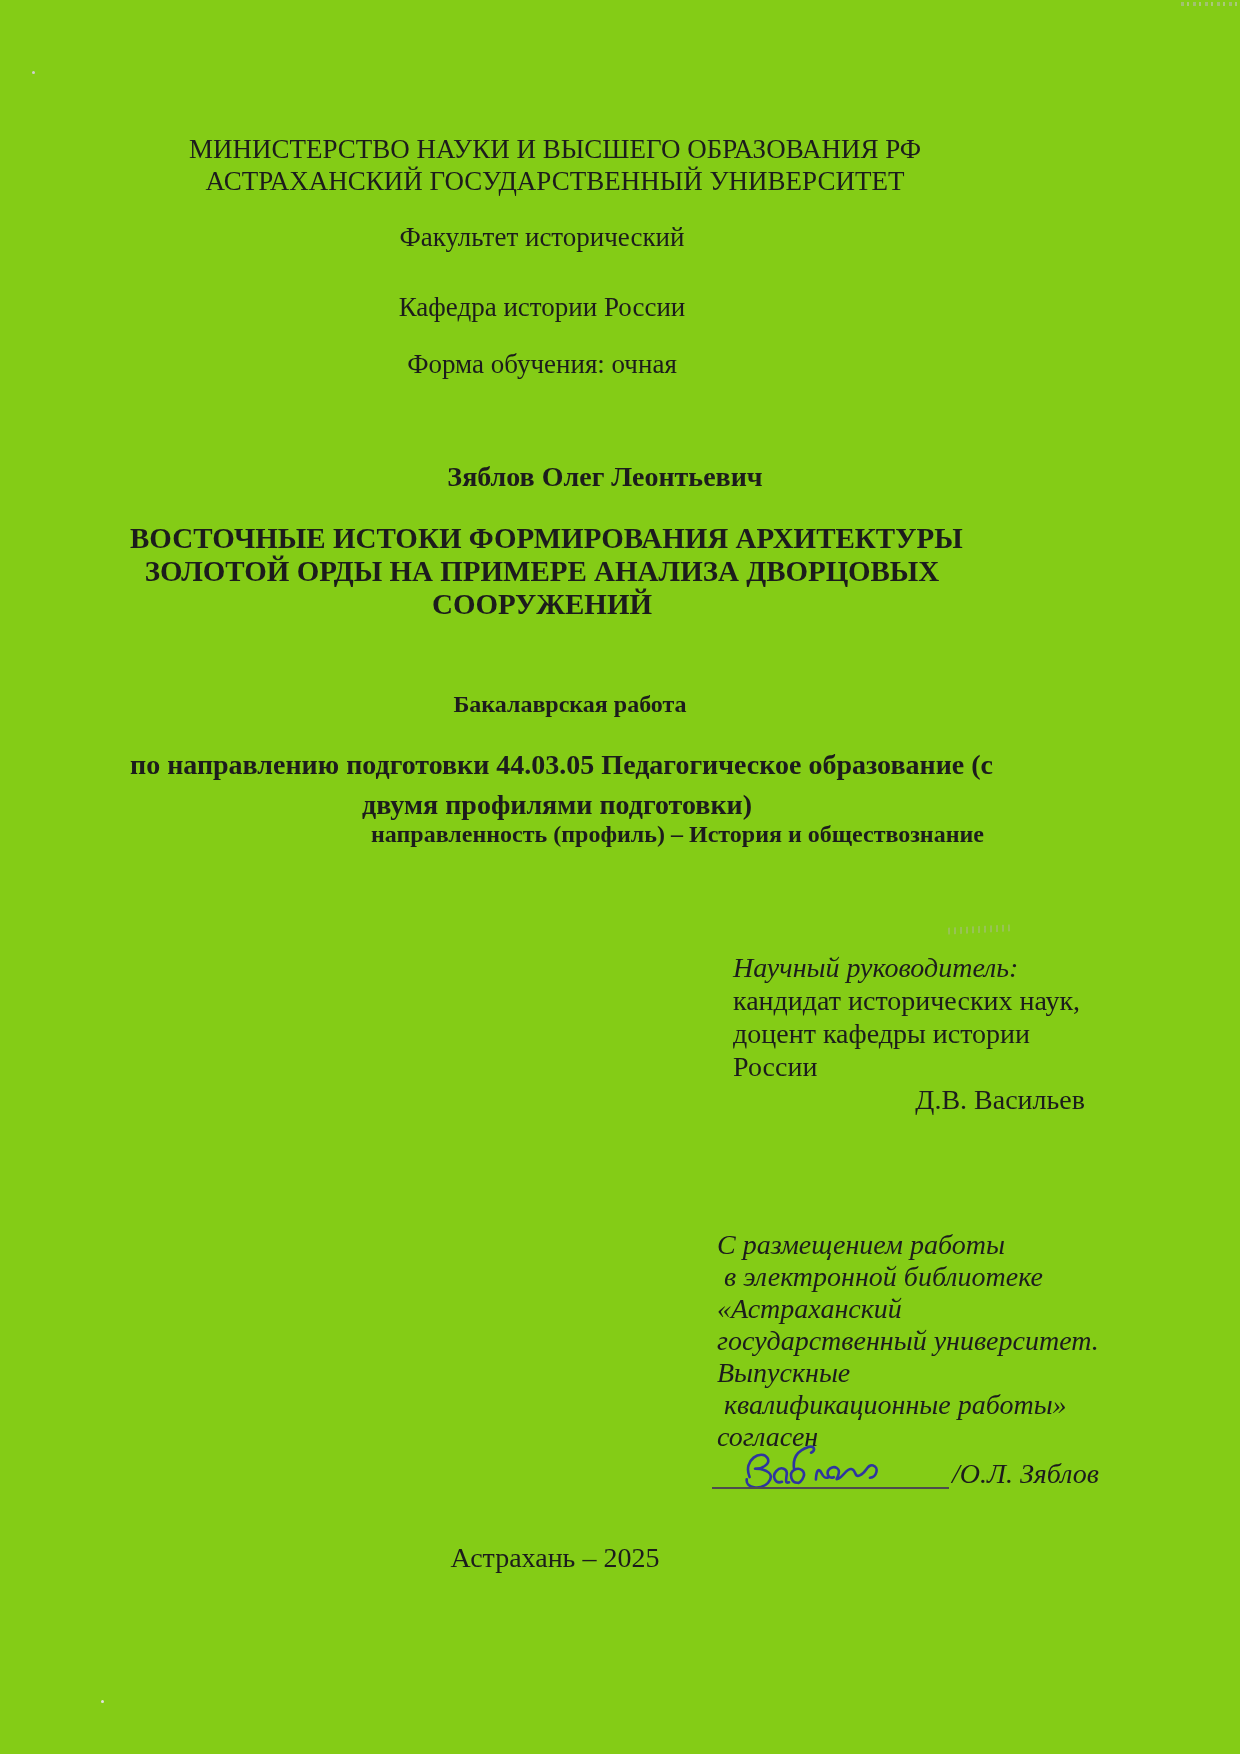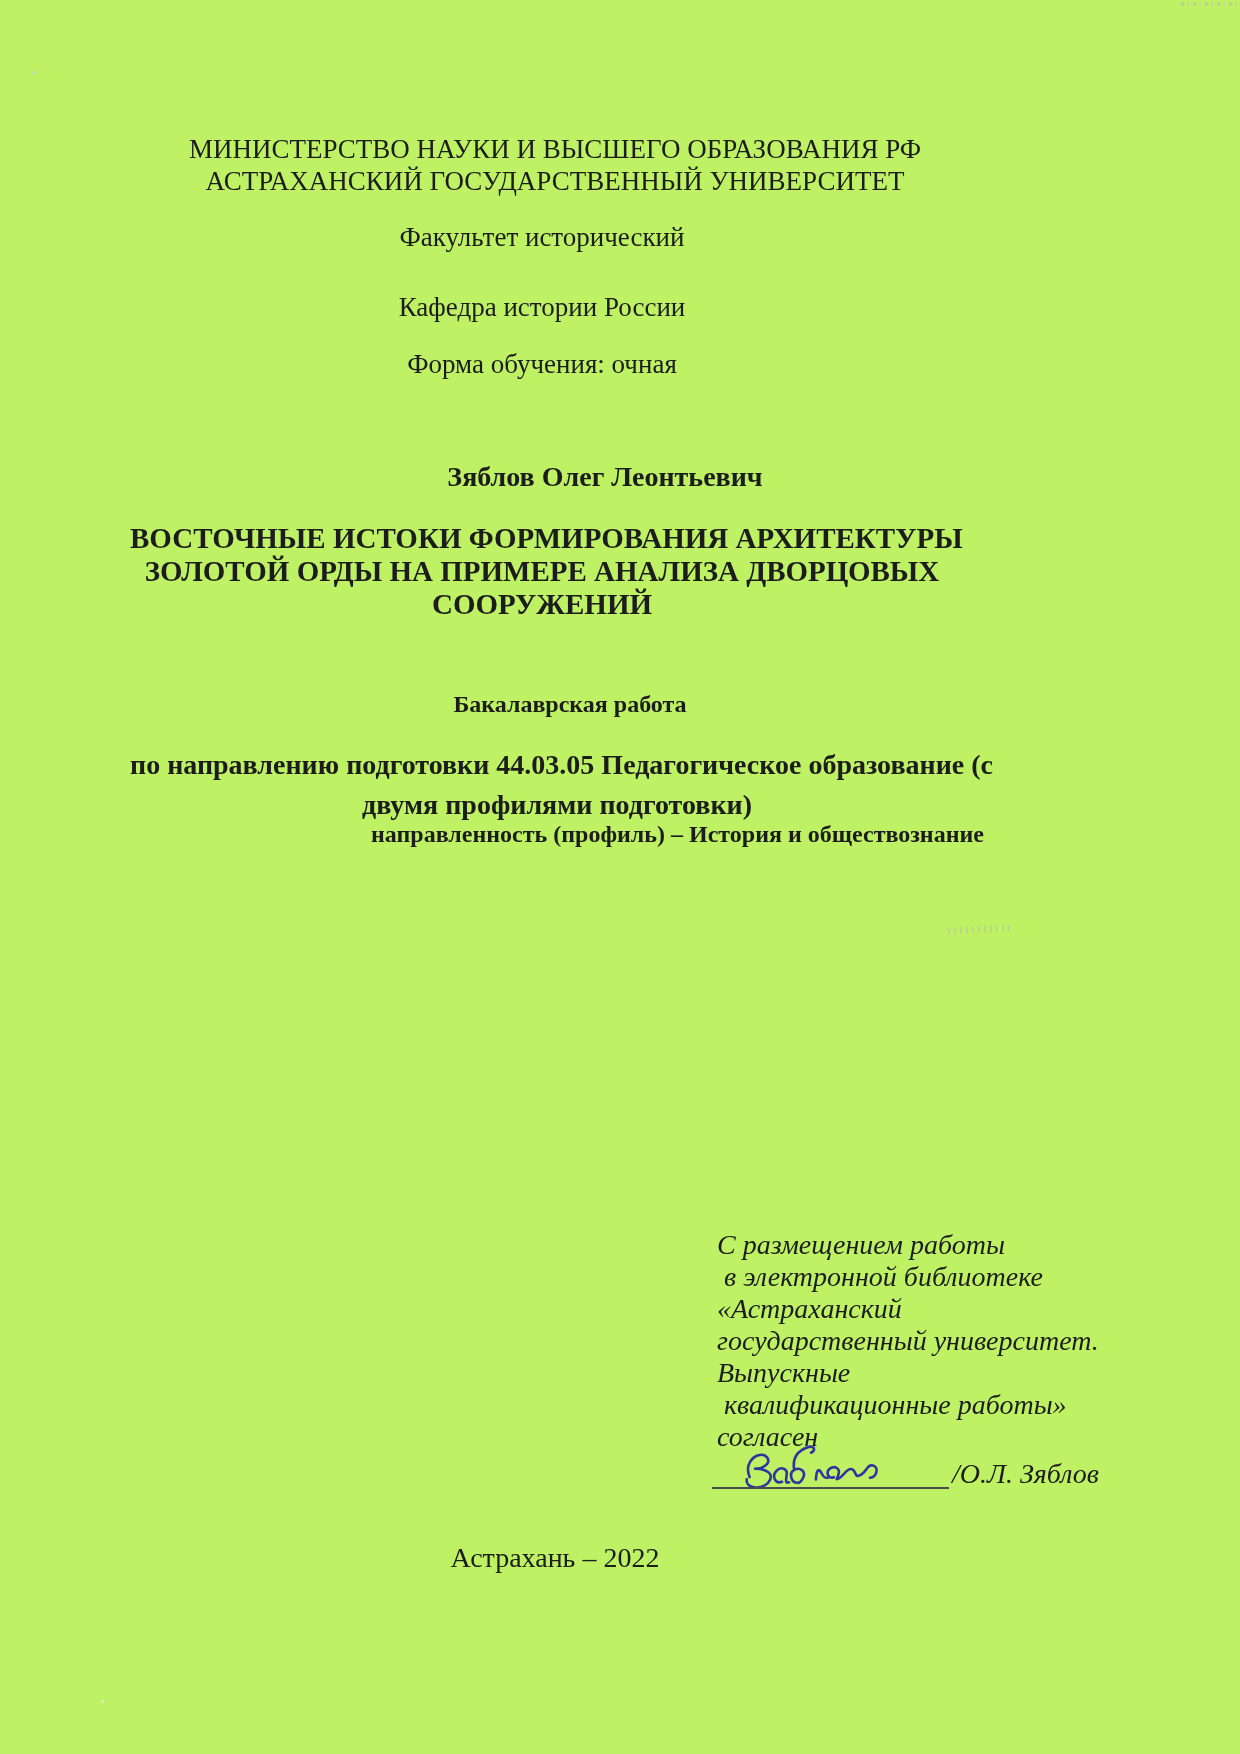--- a/index.html
+++ b/index.html
@@ -2,21 +2,21 @@
 <html><head>
 <meta charset="utf-8">
 <title>Document</title>
 <style>
   html,body { margin:0; padding:0; background:#9a9a9a; }
   .page {
     position: relative;
     width: 1240px;
     height: 1754px;
     margin: 0 auto;
-    background: #bef264;
+    background: #84cc16;
     font-family: "Liberation Serif", "DejaVu Serif", serif;
     color: #1c1c1c;
     overflow: hidden;
   }
   .line { white-space: pre; }
   .abs  { position: absolute; }
   .ctr  { text-align: center; }
   .b    { font-weight: bold; }
   .i    { font-style: italic; }
 
@@ -78,20 +78,27 @@
   </div>
 
   <div class="abs author ctr b line">Зяблов Олег Леонтьевич</div>
 
   <div class="abs worktype ctr b line">Бакалаврская работа</div>
 
   <div class="abs prog1 ctr b line">по направлению подготовки 44.03.05 Педагогическое образование (с</div>
   <div class="abs prog2 ctr b line">двумя профилями подготовки)</div>
   <div class="abs prog3 ctr b line">направленность (профиль) – История и обществознание</div>
 
+  <div class="abs supervisor">
+    <div class="line i pad">Научный руководитель:</div>
+    <div class="line pad">кандидат исторических наук,</div>
+    <div class="line pad">доцент кафедры истории</div>
+    <div class="line pad">России</div>
+    <div class="line name">Д.В. Васильев</div>
+  </div>
 
   <div class="abs agreement i">
     <div class="line">С размещением работы</div>
     <div class="line"> в электронной библиотеке</div>
     <div class="line">«Астраханский</div>
     <div class="line">государственный университет.</div>
     <div class="line">Выпускные</div>
     <div class="line"> квалификационные работы»</div>
     <div class="line">согласен</div>
   </div>
@@ -101,20 +108,20 @@
       <path d="M16 32 C10 14 30 5 35 14 C39 21 27 25 22 24 C34 25 42 31 34 39 C26 46 11 43 13 34"></path>
       <path d="M48 39 C41 41 38 33 43 28 C48 23 55 26 53 33 C52 38 51 41 55 40"></path>
       <path d="M64 41 C57 41 55 31 61 28 C67 25 72 30 70 35 C68 40 64 42 64 41 M61 28 C60 18 64 9 77 6 C83 5 84 10 79 12"></path>
       <path d="M82 39 C83 31 85 28 87 31 C89 34 89 39 94 38"></path>
       <path d="M100 38 C94 40 92 32 97 29 C102 26 107 30 105 35 C104 39 101 41 104 40 C110 38 113 30 118 31 C123 32 120 40 126 38 C133 36 134 27 140 29 C146 31 143 41 136 41"></path>
     </g>
   </svg>
   <div class="abs sig-line"></div>
   <div class="abs sig-name i line">/О.Л. Зяблов</div>
 
-  <div class="abs cityyear ctr line">Астрахань – 2022</div>
+  <div class="abs cityyear ctr line">Астрахань – 2025</div>
 
   <div class="abs artifact-strip"></div>
   <div class="abs artifact-smudge"></div>
   <div class="abs artifact-dot1"></div>
   <div class="abs artifact-dot2"></div>
 
 </div>
 
 </body></html>

